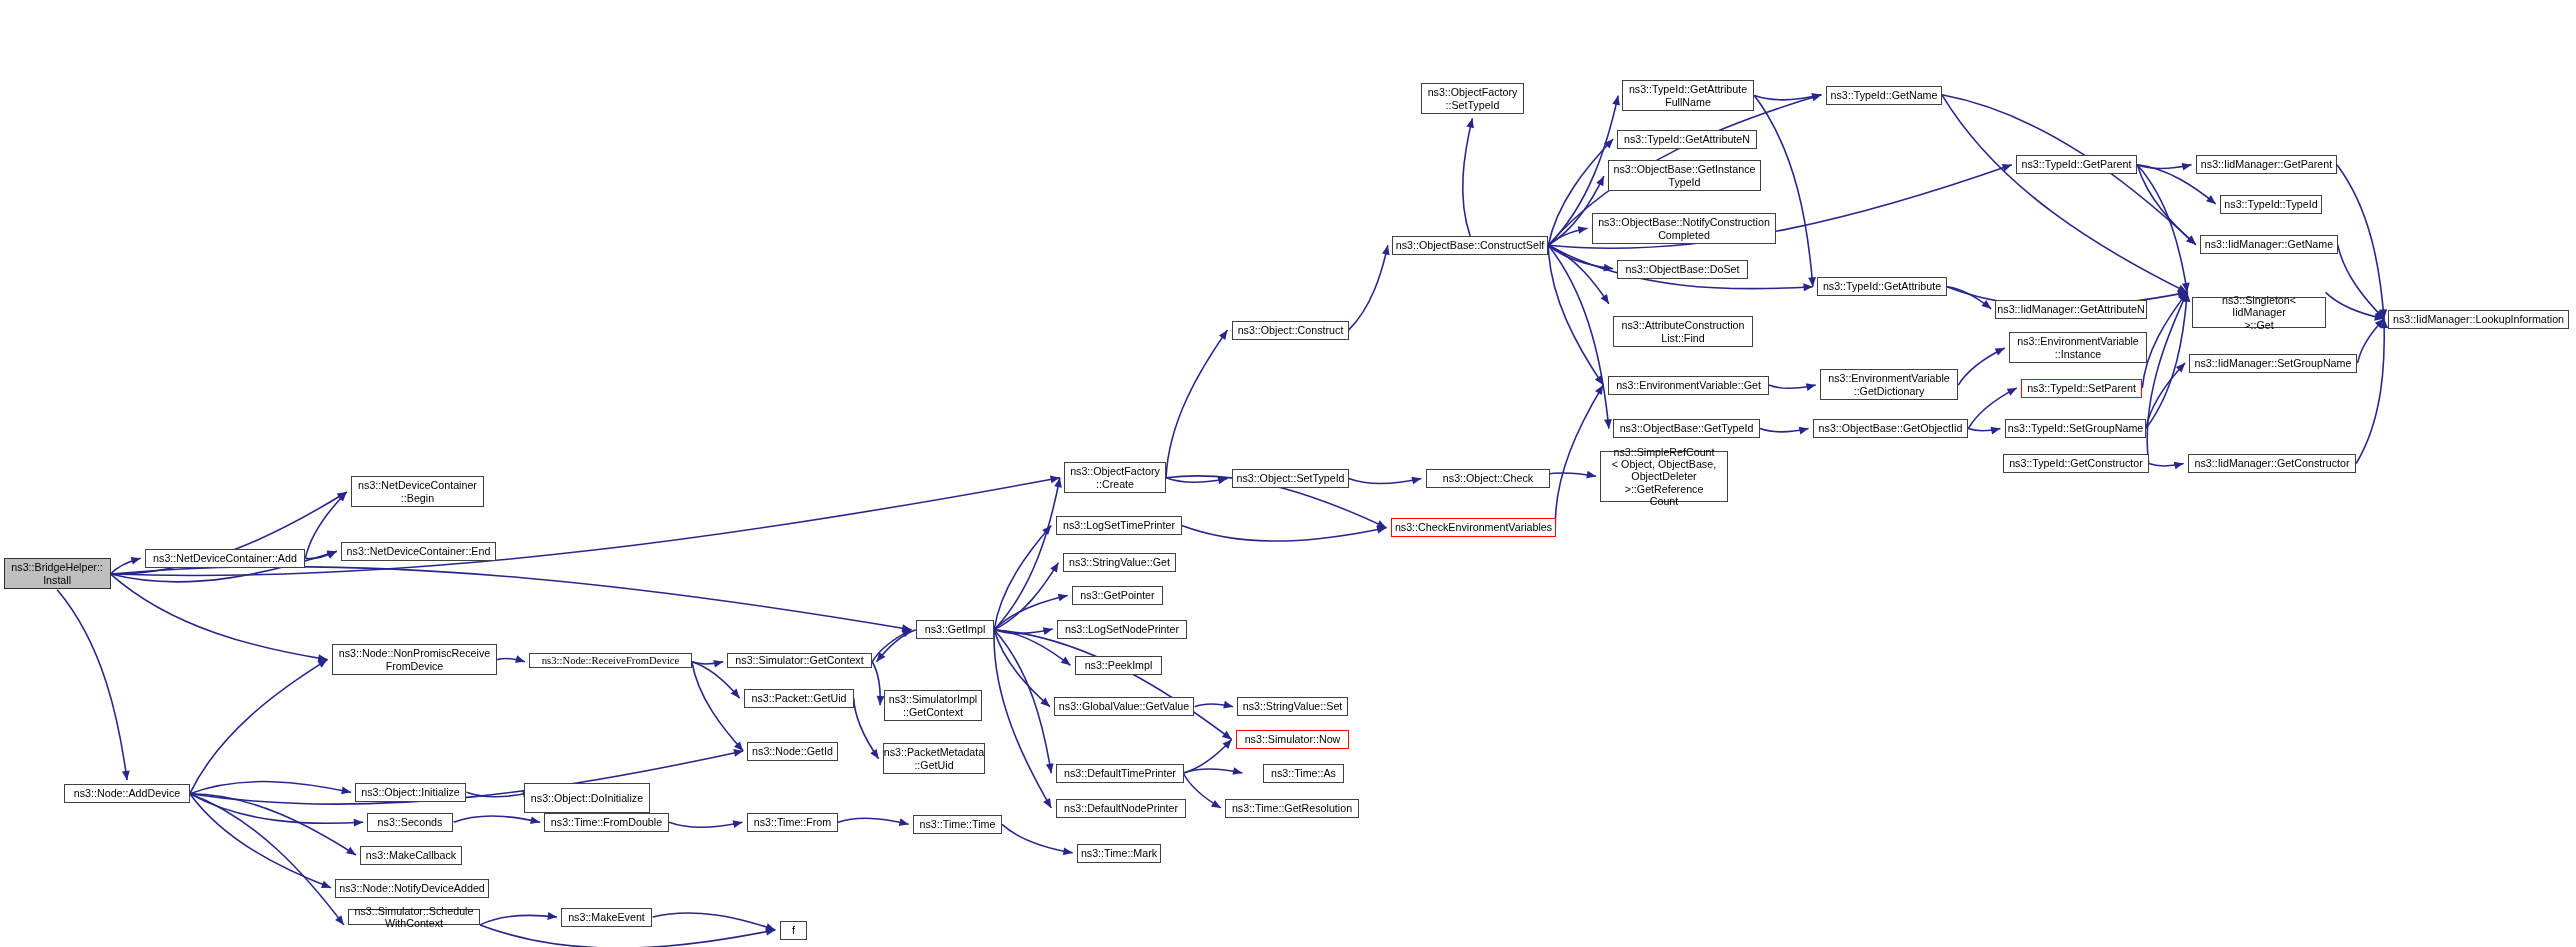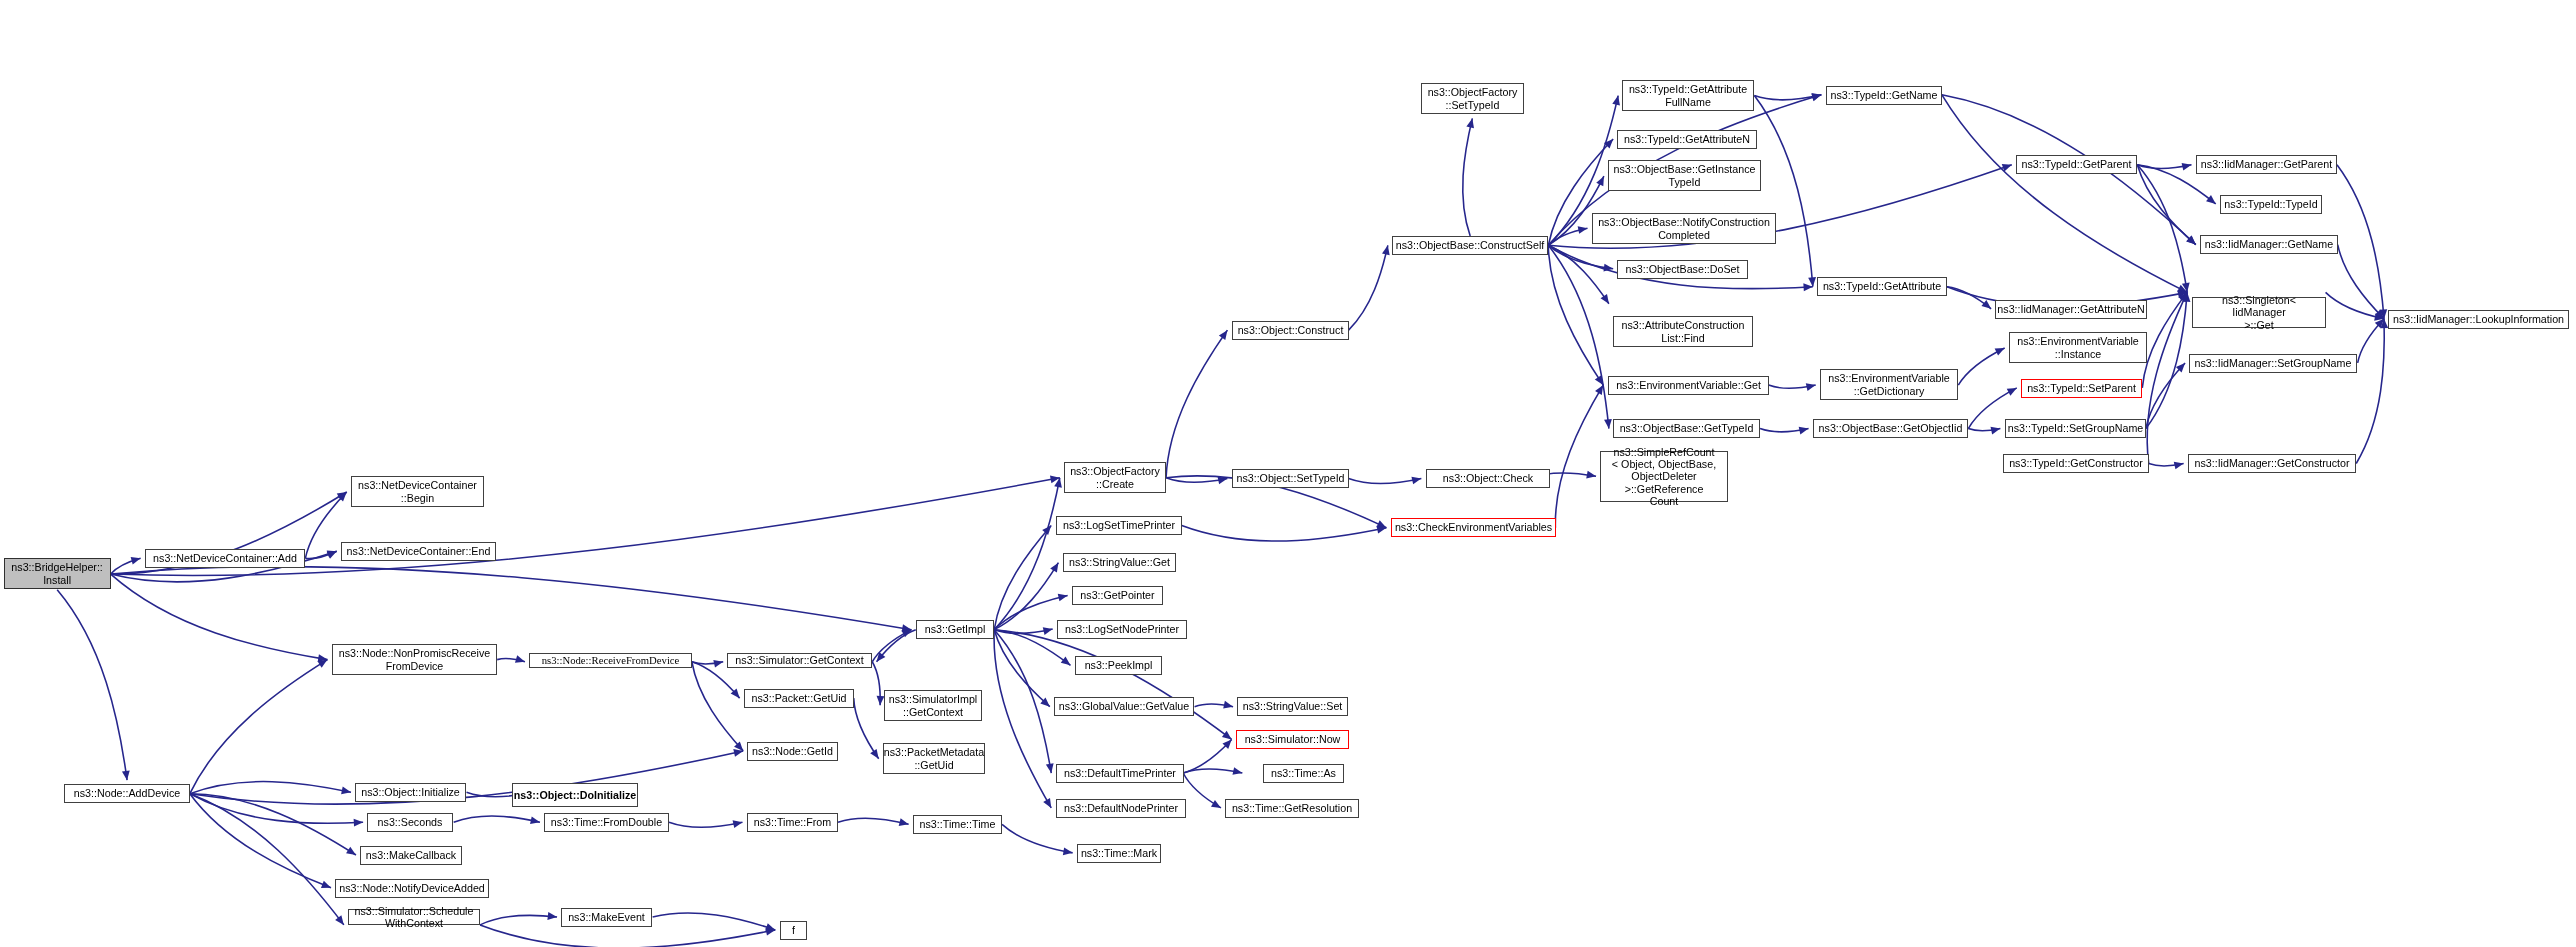--- a/index.html
+++ b/index.html
@@ -248,21 +248,21 @@
       <div class="node" style="left: 529px; top: 653px; width: 163px; height: 15px; font-family: Liberation Serif, serif;">ns3::Node::ReceiveFromDevice</div>
       <div class="node" style="left: 727px; top: 653px; width: 145px; height: 15px;">ns3::Simulator::GetContext</div>
       <div class="node" style="left: 744px; top: 689px; width: 110px; height: 18.5px;">ns3::Packet::GetUid</div>
       <div class="node" style="left: 747px; top: 742px; width: 91px; height: 18.5px;">ns3::Node::GetId</div>
       <div class="node" style="left: 884px; top: 690px; width: 98px; height: 31px;">ns3::SimulatorImpl
 ::GetContext</div>
       <div class="node" style="left: 883px; top: 743px; width: 102px; height: 31px;">ns3::PacketMetadata
 ::GetUid</div>
       <div class="node" style="left: 64px; top: 784px; width: 126px; height: 18.5px;">ns3::Node::AddDevice</div>
       <div class="node" style="left: 355px; top: 783px; width: 111px; height: 18.5px;">ns3::Object::Initialize</div>
-      <div class="node" style="left: 512px; top: 783px; width: 126px; height: 24px; font-weight: bold;">ns3::Object::DoInitialize</div>
+      <div class="node" style="left: 524px; top: 783px; width: 126px; height: 30px;">ns3::Object::DoInitialize</div>
       <div class="node" style="left: 367px; top: 813px; width: 86px; height: 18.5px;">ns3::Seconds</div>
       <div class="node" style="left: 544px; top: 813px; width: 125px; height: 18.5px;">ns3::Time::FromDouble</div>
       <div class="node" style="left: 747px; top: 813px; width: 91px; height: 18.5px;">ns3::Time::From</div>
       <div class="node" style="left: 913px; top: 815px; width: 89px; height: 18.5px;">ns3::Time::Time</div>
       <div class="node" style="left: 1077px; top: 844px; width: 84px; height: 18.5px;">ns3::Time::Mark</div>
       <div class="node" style="left: 360px; top: 846px; width: 102px; height: 18.5px;">ns3::MakeCallback</div>
       <div class="node" style="left: 335px; top: 879px; width: 154px; height: 18.5px;">ns3::Node::NotifyDeviceAdded</div>
       <div class="node" style="left: 348px; top: 909px; width: 132px; height: 16px;">ns3::Simulator::Schedule
 WithContext</div>
       <div class="node" style="left: 561px; top: 908px; width: 91px; height: 18.5px;">ns3::MakeEvent</div>

